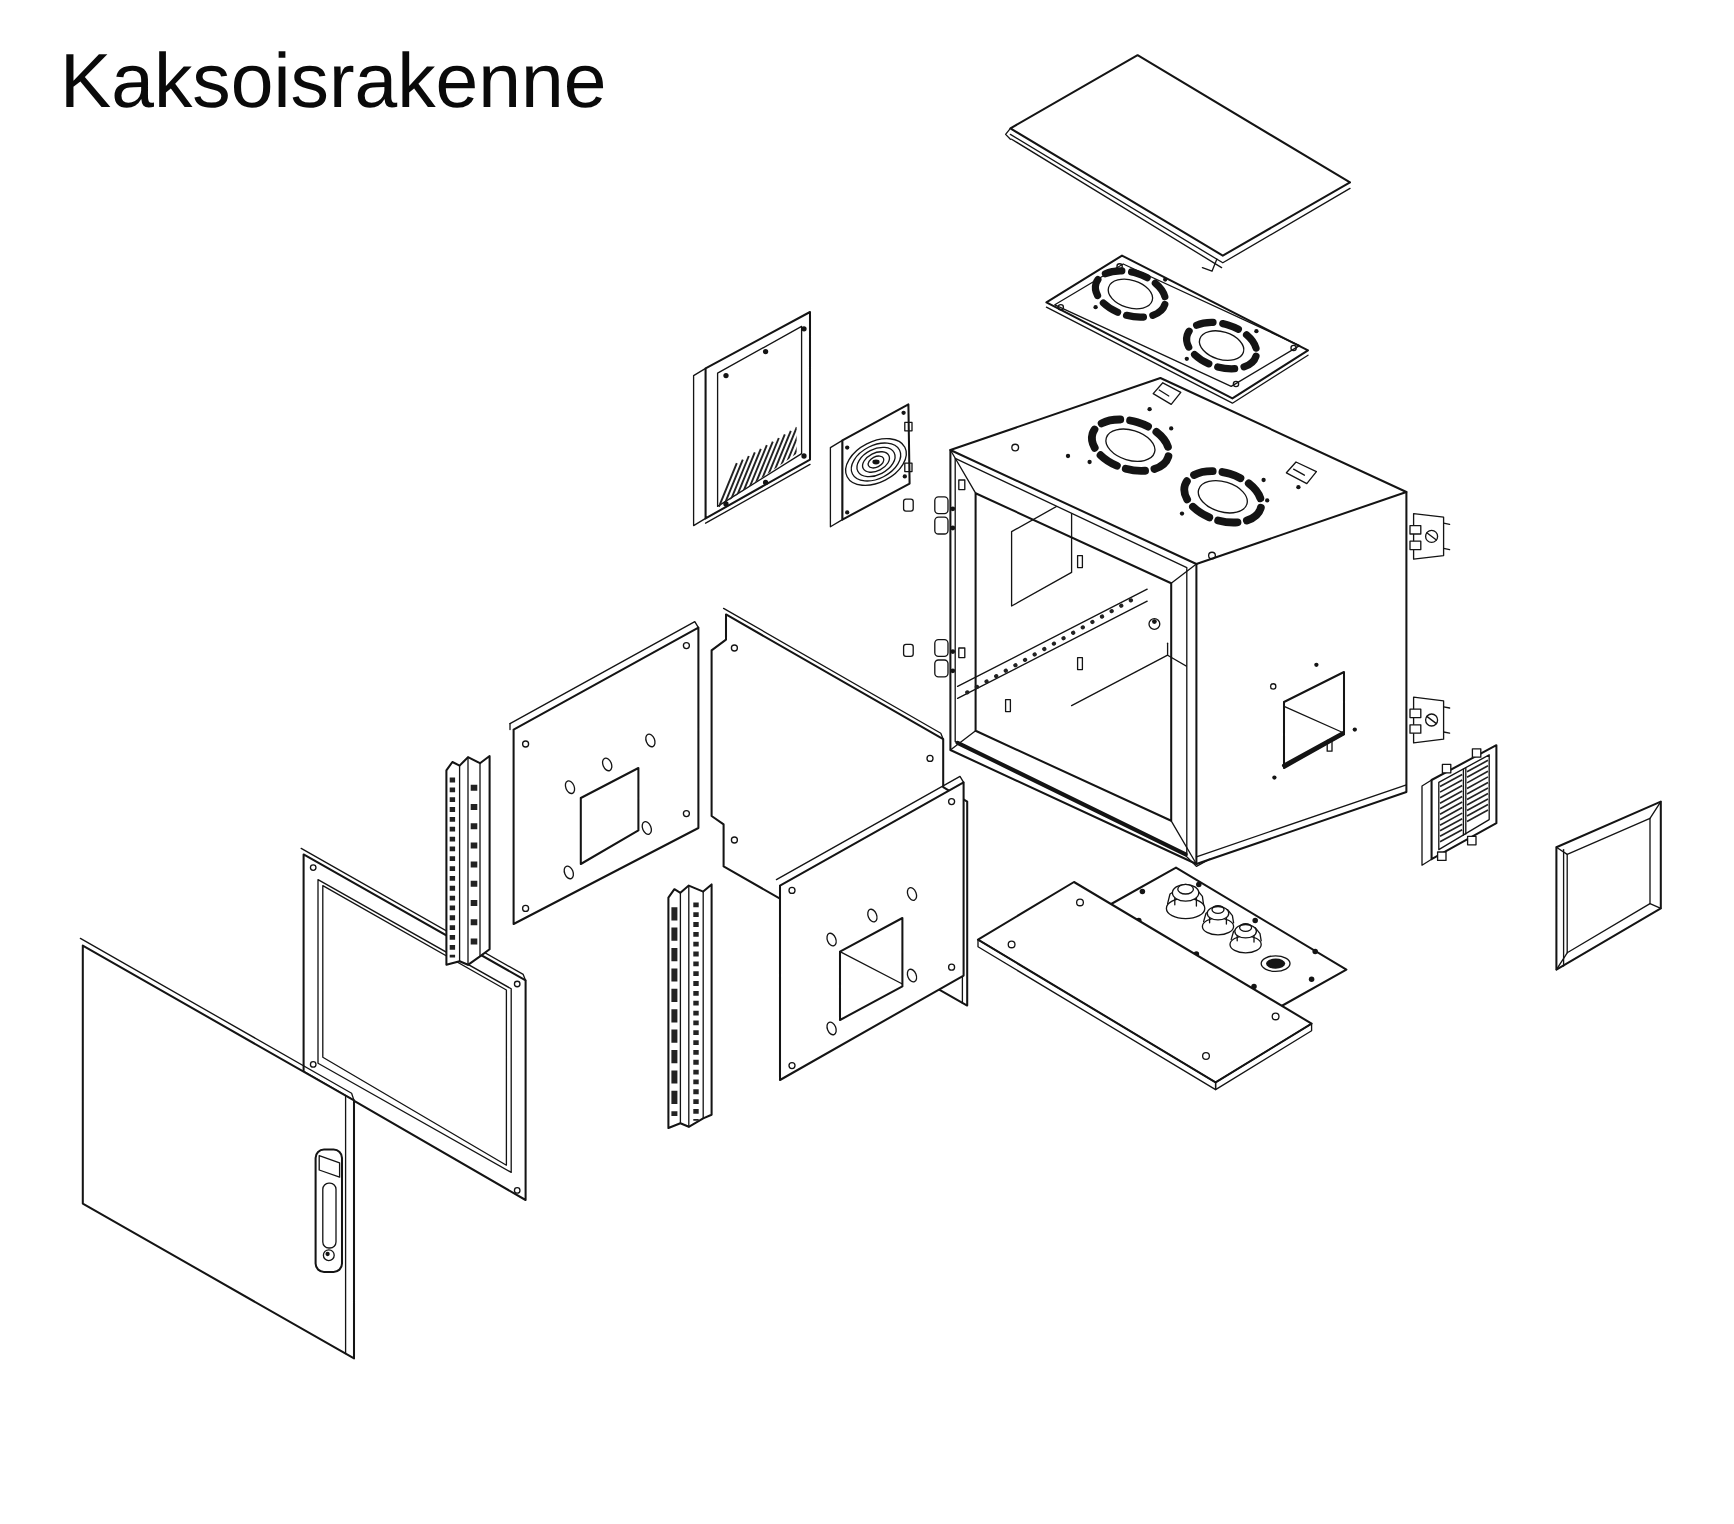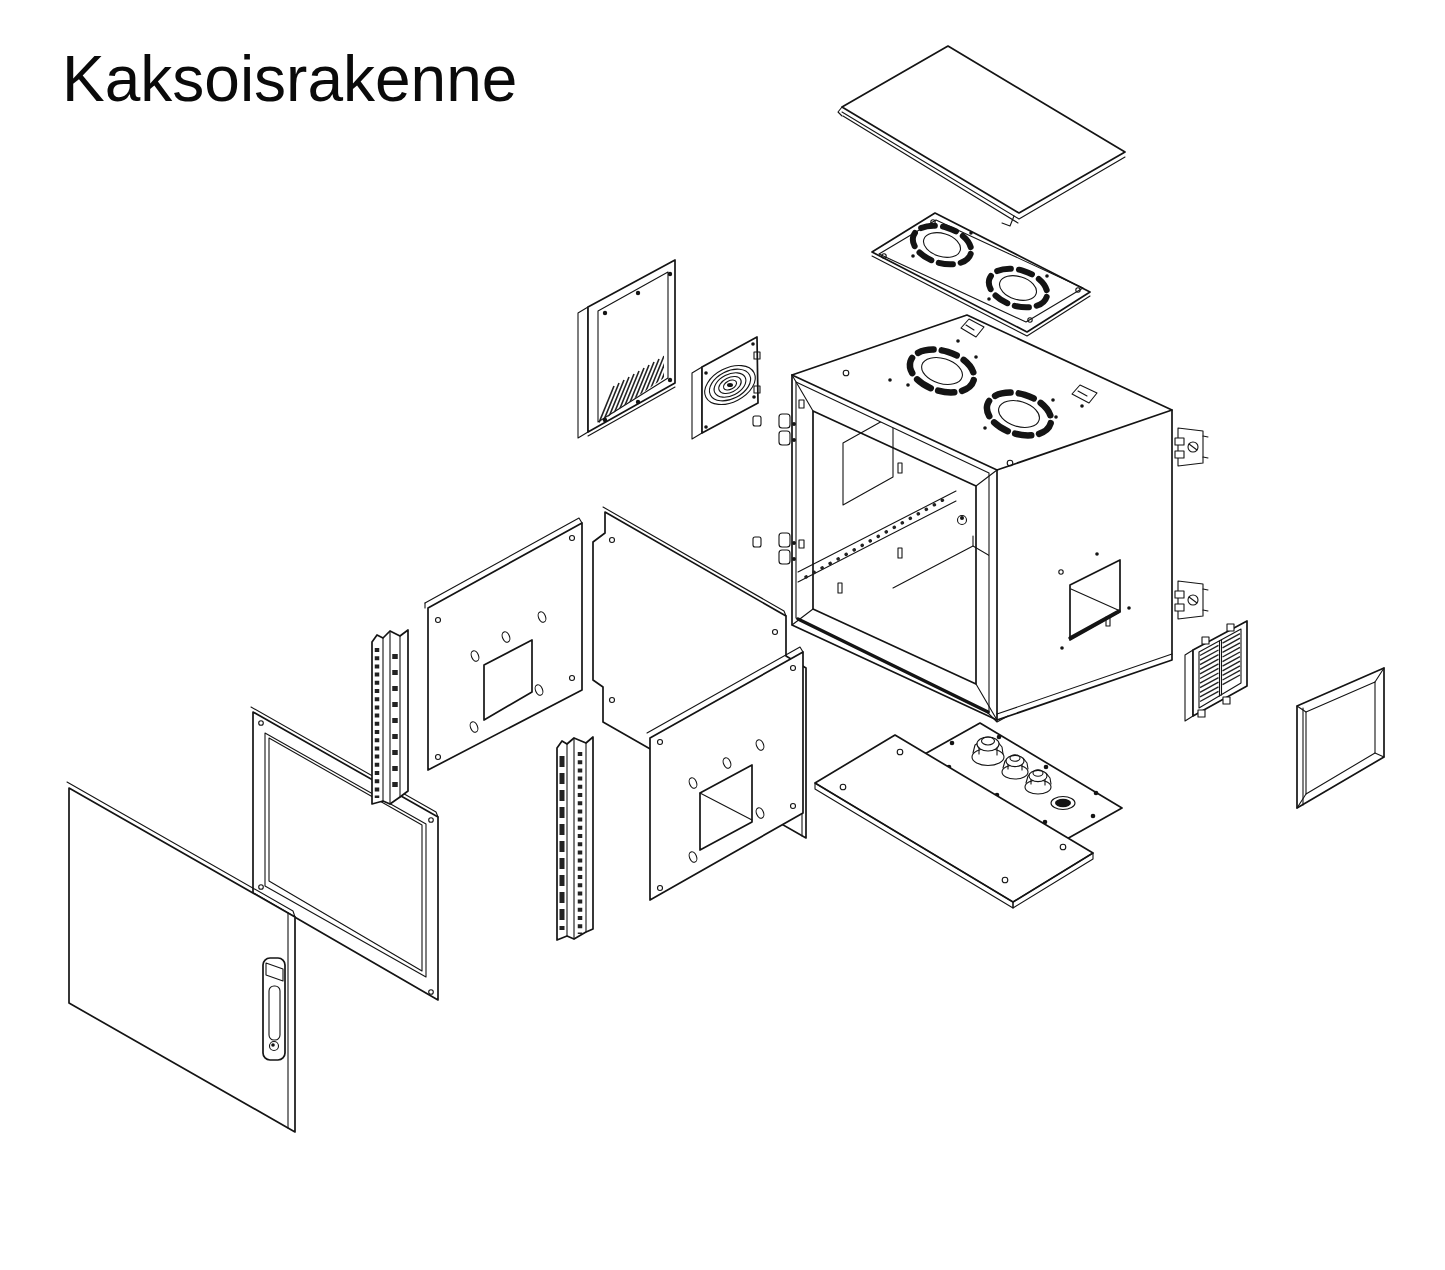--- a/index.html
+++ b/index.html
@@ -1,18 +1,18 @@
 <!DOCTYPE html>
 <html><head>
 <meta charset="utf-8">
 <style>
   html,body{margin:0;padding:0;background:#ffffff;}
   .stage{position:relative;width:1445px;height:1270px;background:#fff;overflow:hidden;
          font-family:"Liberation Sans", sans-serif;}
-  .title{position:absolute;left:50px;top:30px;margin:12px;font-size:64px;font-weight:400;
+  .title{position:absolute;left:50px;top:30px;margin:0;font-size:64px;font-weight:400;
          color:#0a0a0a;letter-spacing:0px;}
   svg{position:absolute;left:0;top:0;}
   .s  {fill:none;stroke:#141414;stroke-width:1.7;stroke-linejoin:round;stroke-linecap:round;}
   .t  {fill:none;stroke:#141414;stroke-width:1.1;stroke-linejoin:round;stroke-linecap:round;}
   .w  {fill:#ffffff;stroke:#141414;stroke-width:1.7;stroke-linejoin:round;}
   .w2 {fill:#ffffff;stroke:#141414;stroke-width:1.1;stroke-linejoin:round;}
   .d  {fill:#141414;stroke:none;}
   .hv {fill:none;stroke:#141414;stroke-width:3.4;stroke-linecap:round;}
   .holes{fill:none;stroke:#222;stroke-linecap:butt;}
 </style>

